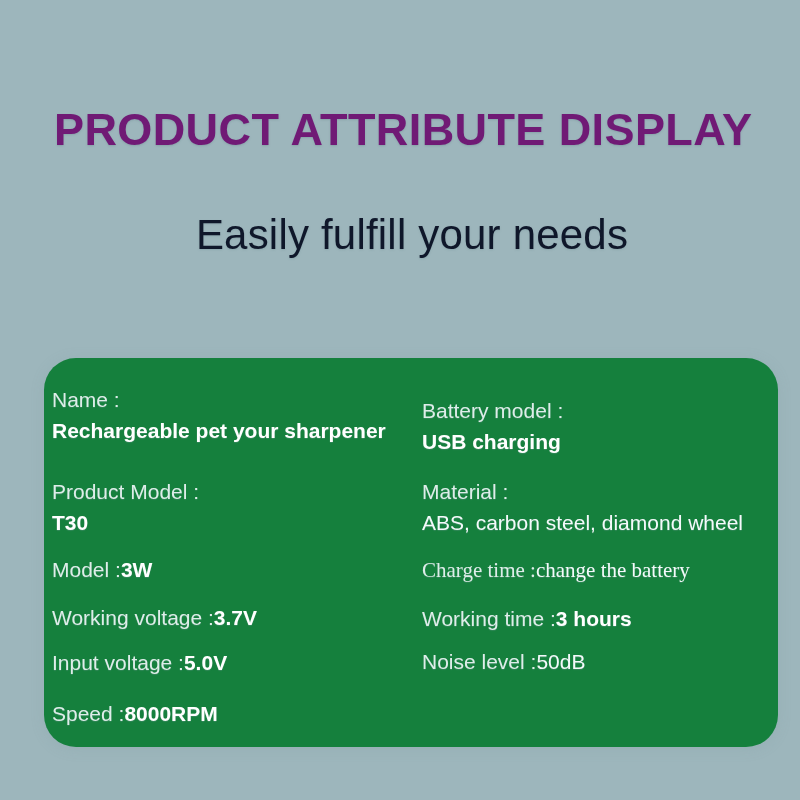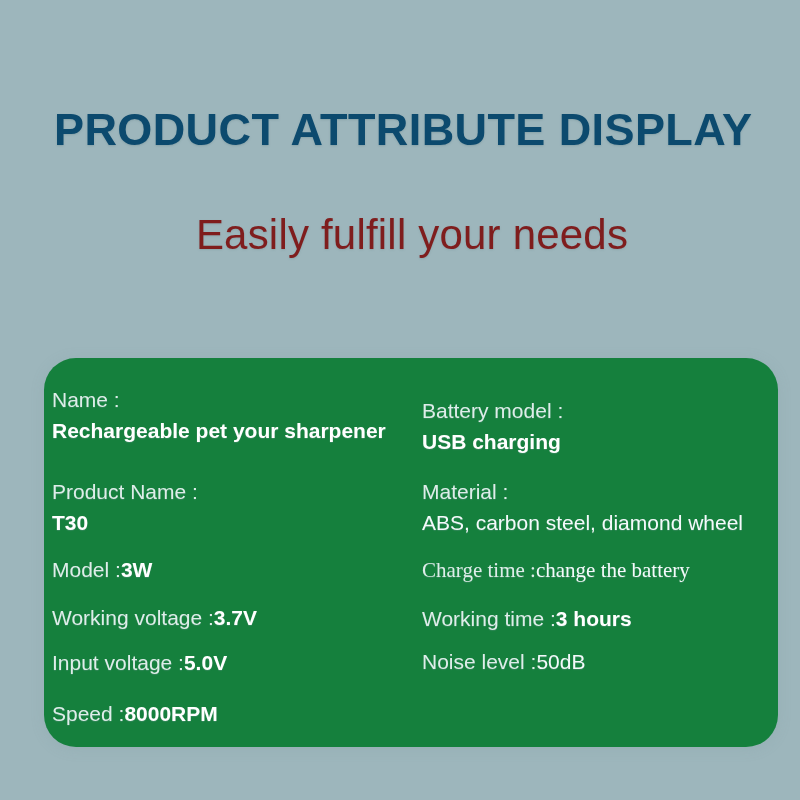--- a/index.html
+++ b/index.html
@@ -32,35 +32,35 @@
   }
 
   #main-title {
     position: absolute;
     left: 54px;
     top: 104px;
     width: 716px;
     font-size: 45px;
     font-weight: bold;
     letter-spacing: 0.4px;
-    color: #0c4a6e;
+    color: #701a75;
     white-space: nowrap;
     text-shadow: 0 1px 2px rgba(110, 140, 146, 0.45);
   }
 
   #subtitle {
     position: absolute;
     left: 54px;
     top: 211px;
     width: 716px;
     text-align: center;
     font-size: 42px;
     font-weight: normal;
     letter-spacing: 0.2px;
-    color: #7f1d1d;
+    color: #0f172a;
     white-space: nowrap;
     text-shadow: 0 1px 2px rgba(110, 140, 146, 0.35);
   }
 
   
   #spec-card {
     position: absolute;
     left: 44px;
     top: 358px;
     width: 734px;
@@ -118,21 +118,21 @@
     <div id="subtitle">Easily fulfill your needs</div>
   </div>
 
   <div id="spec-card">
     <div class="spec-column" id="column-left">
         <div class="spec-row stacked" style="top: 30px;">
           <span class="spec-label">Name :</span>
           <span class="spec-value bold">Rechargeable pet your sharpener</span>
         </div>
         <div class="spec-row stacked" style="top: 122px;">
-          <span class="spec-label">Product Name :</span>
+          <span class="spec-label">Product Model :</span>
           <span class="spec-value bold">T30</span>
         </div>
         <div class="spec-row inline" style="top: 200px;"><span class="spec-label">Model :</span><span class="spec-value bold">3W</span></div>
         <div class="spec-row inline" style="top: 248px;"><span class="spec-label">Working voltage :</span><span class="spec-value bold">3.7V</span></div>
         <div class="spec-row inline" style="top: 293px;"><span class="spec-label">Input voltage :</span><span class="spec-value bold">5.0V</span></div>
         <div class="spec-row inline" style="top: 344px;"><span class="spec-label">Speed :</span><span class="spec-value bold">8000RPM</span></div>
       </div>
     <div class="spec-column" id="column-right">
         <div class="spec-row stacked" style="top: 41px;">
           <span class="spec-label">Battery model :</span>

